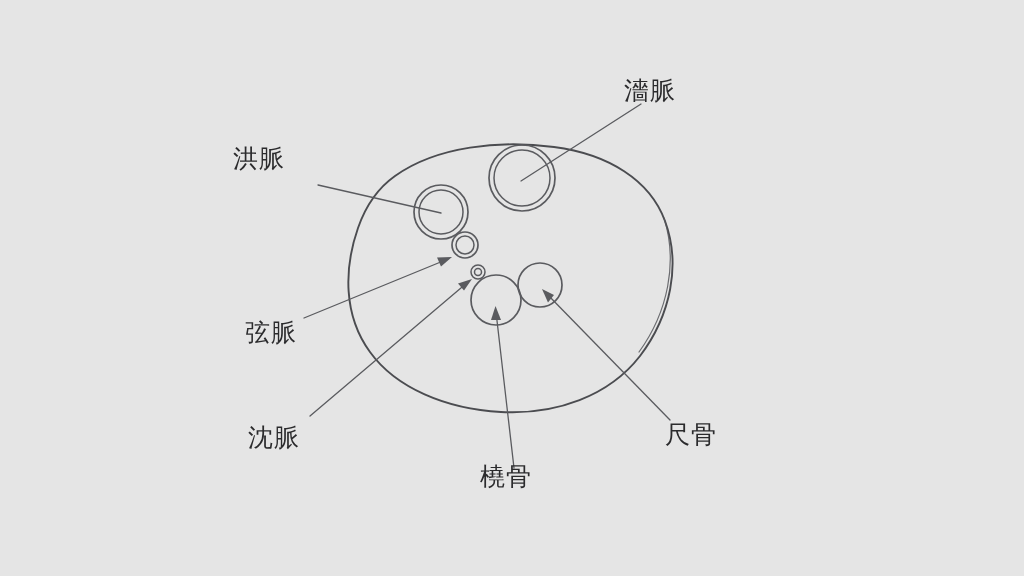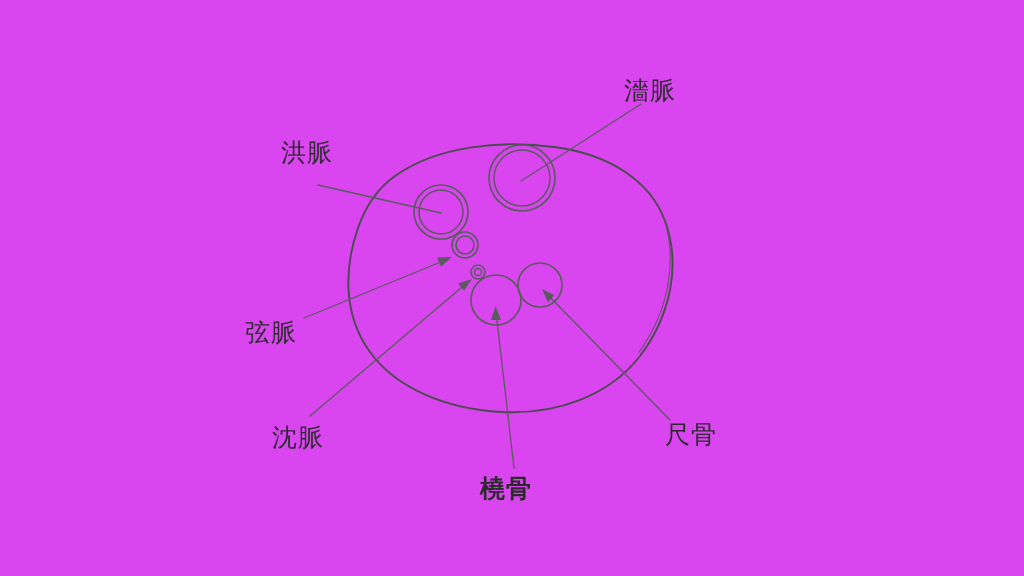--- a/index.html
+++ b/index.html
@@ -10,21 +10,21 @@
   body {
     width: 1024px;
     height: 576px;
     overflow: hidden;
     font-family: "DejaVu Sans", "Liberation Sans", sans-serif;
   }
   #diagram-root {
     position: relative;
     width: 1024px;
     height: 576px;
-    background: #d946ef;
+    background: #e5e5e5;
   }
   svg#wrist-diagram {
     position: absolute;
     left: 0;
     top: 0;
     width: 1024px;
     height: 576px;
     display: block;
   }
   .stroke-line {
@@ -133,23 +133,23 @@
 
     <g>
       <path class="leader" d="M 670 420 L 546 293"></path>
       <polygon class="arrowhead" points="542,289 548,302.5 554,295"></polygon>
     </g>
 
   </svg>
 
   <div class="label-text" style="left:624px; top:78px;">濇脈</div>
 
-  <div class="label-text" style="left:233px; top:140px;margin-left:48px;">洪脈</div>
+  <div class="label-text" style="left:233px; top:146px;">洪脈</div>
 
   <div class="label-text" style="left:245px; top:320px;">弦脈</div>
 
-  <div class="label-text" style="left:248px; top:425px;margin-left:24px;">沈脈</div>
+  <div class="label-text" style="left:248px; top:425px;">沈脈</div>
 
-  <div class="label-text" style="left:480px; top:476px;font-weight:bold;">橈骨</div>
+  <div class="label-text" style="left:480px; top:464px;">橈骨</div>
 
   <div class="label-text" style="left:665px; top:424px;font-family:Liberation Mono, monospace;">尺骨</div>
 
 </div>
 
 </body></html>

